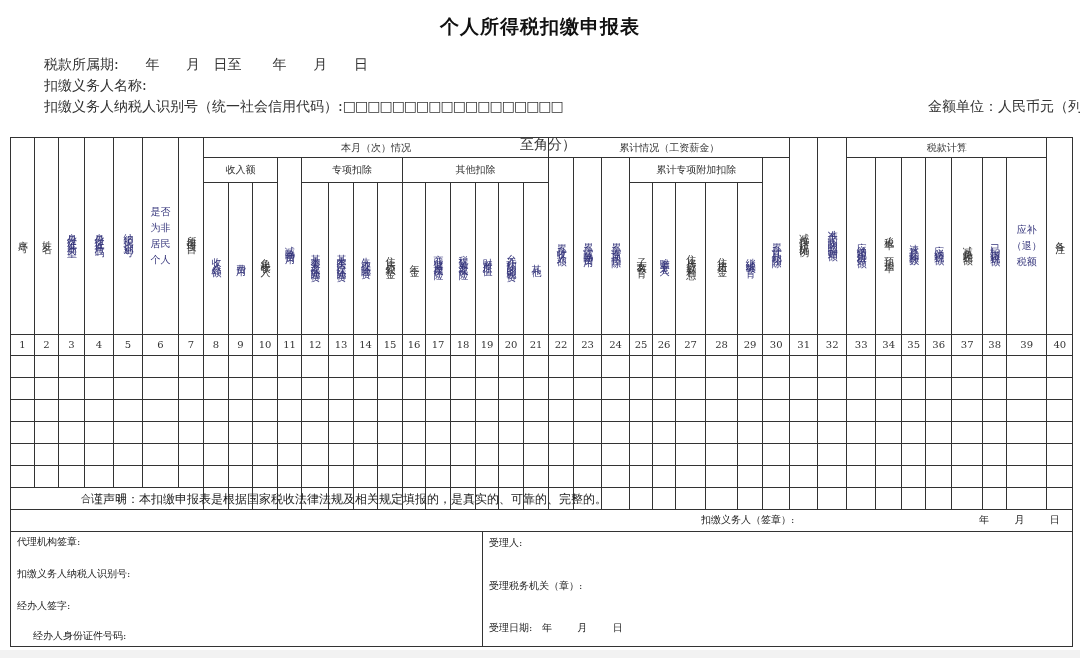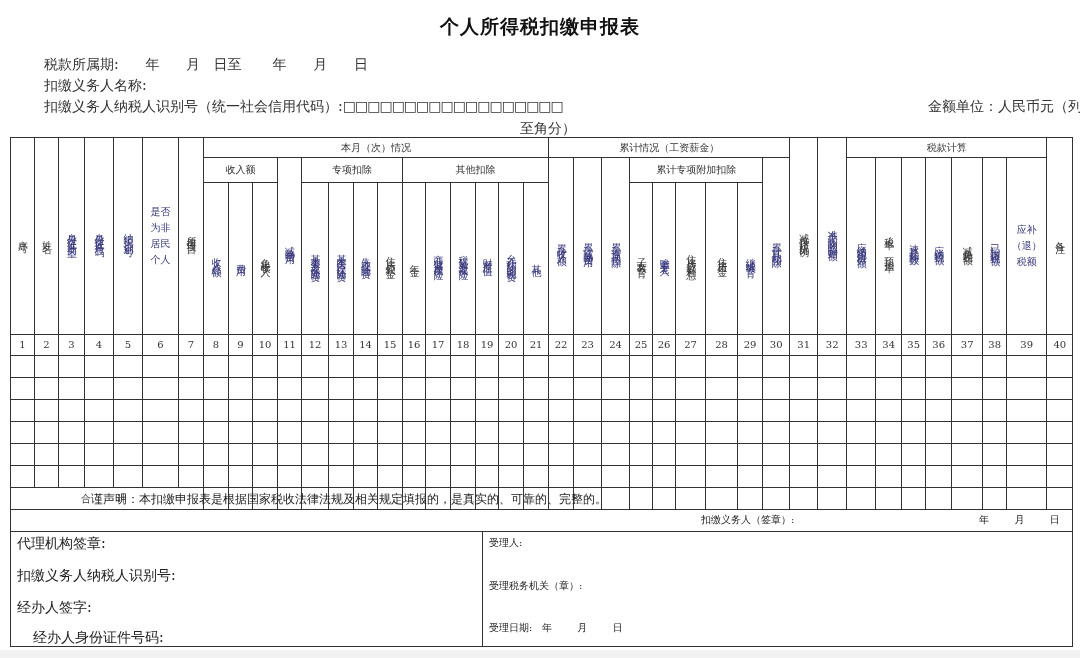--- a/index.html
+++ b/index.html
@@ -19,34 +19,34 @@
   .num-row td { height:20px; font-size:10px; }
   .data-row td { height:21px; }
   .total-row td { height:21px; }
   .statement { position:absolute; left:10px; top:487px; width:1061px; height:44px;
                border:1px solid #333; border-top:none; }
   .statement .txt { position:absolute; left:80px; top:4px; font-size:12px; white-space:nowrap; }
   .statement .sig { position:absolute; left:690px; top:26px; font-size:10px; white-space:pre; }
   .statement .date { position:absolute; left:968px; top:26px; font-size:10px; white-space:pre; }
   .bottom { position:absolute; left:10px; top:531px; width:1061px; height:114px; border:1px solid #333; }
   .bottom .divider { position:absolute; left:471px; top:0; width:1px; height:114px; background:#333; }
-  .bottom .l { position:absolute; left:6px; font-size:14px; white-space:pre; }
+  .bottom .l { position:absolute; left:6px; font-size:10px; white-space:pre; }
   .bottom .r { position:absolute; left:478px; font-size:10px; white-space:pre; }
   .footer-band { position:absolute; left:0; top:650px; width:1080px; height:8px; background:#f2f2f2; }
 </style>
 </head>
 <body>
 
 <div class="title">个人所得税扣缴申报表</div>
 
 <div class="meta" style="left:44px;top:56px;"><span>税款所属期:</span><span>      年      月   日至       年      月      日</span></div>
 <div class="meta" style="left:44px;top:77px;">扣缴义务人名称:</div>
 <div class="meta" style="left:44px;top:98px;"><span>扣缴义务人纳税人识别号（统一社会信用代码）:</span><span style="letter-spacing:-1px;">□□□□□□□□□□□□□□□□□□</span></div>
 <div class="meta" style="left:928px;top:98px;">金额单位：人民币元（列</div>
-<div class="meta" style="left:520px;top:120px;">至角分）</div>
+<div class="meta" style="left:520px;top:136px;">至角分）</div>
 
 <table class="grid">
   <colgroup>
     <col style="width:24px">
       <col style="width:24px">
       <col style="width:26px">
       <col style="width:29px">
       <col style="width:29px">
     <col style="width:36px">
       <col style="width:25px">

